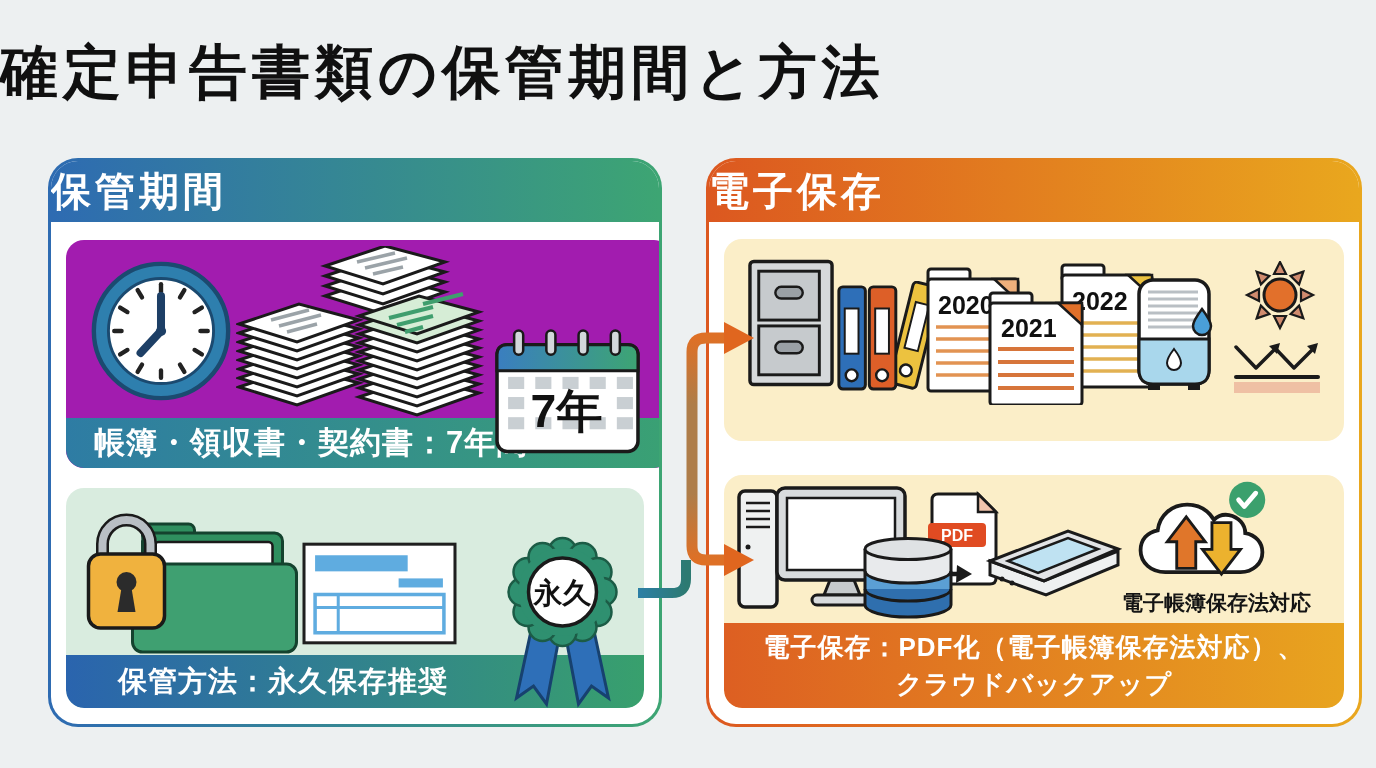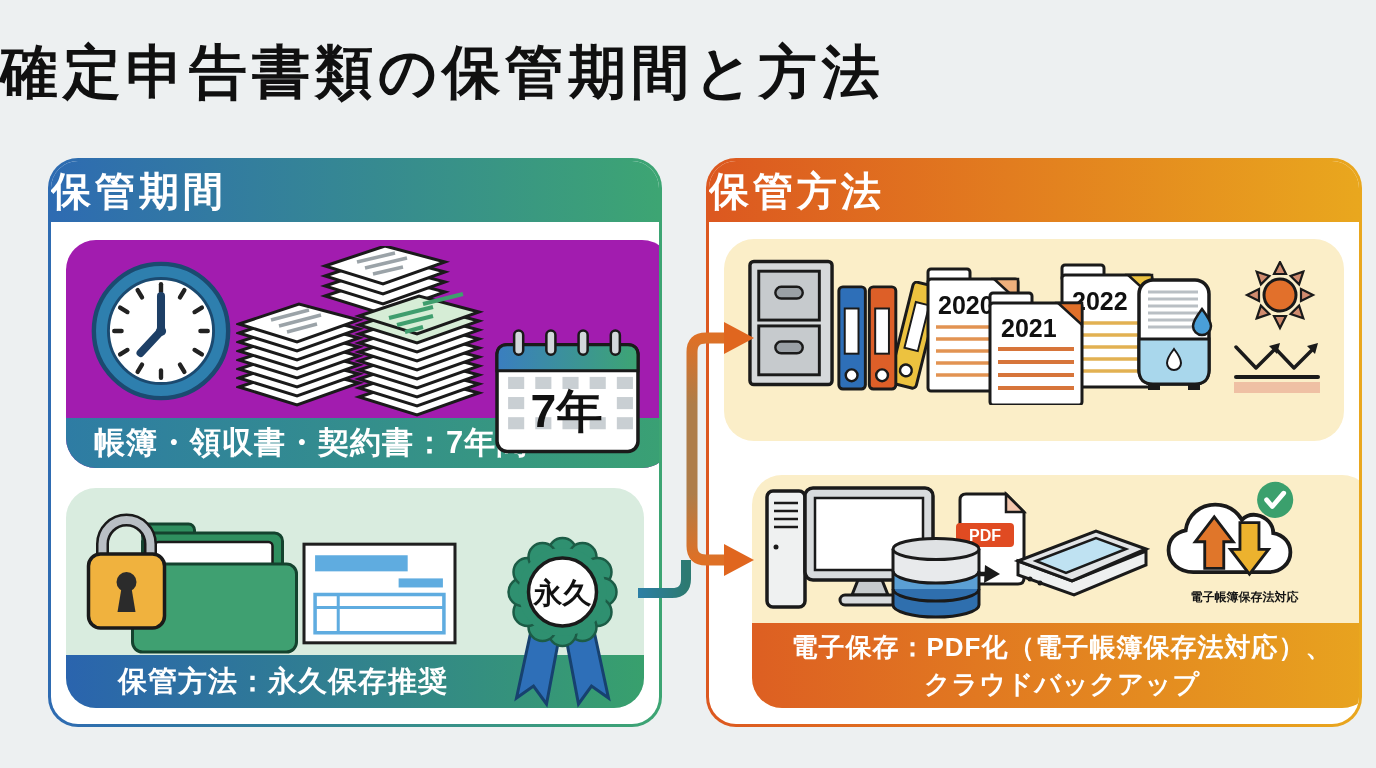--- a/index.html
+++ b/index.html
@@ -17,42 +17,42 @@
   .panel-left{left:48px;width:614px;background:linear-gradient(90deg,#2e6bb2,#3da573);}
   .panel-right{left:706px;width:656px;background:linear-gradient(90deg,#dc5820,#e9a71e);}
   .panel-inner{position:relative;width:100%;height:100%;background:#ffffff;border-radius:27px;overflow:hidden;}
   .panel-header{
     height:61px;display:flex;align-items:center;
     color:#ffffff;font-size:40px;font-weight:800;letter-spacing:4px;
   }
   .panel-left .panel-header{background:linear-gradient(90deg,#2e6bb2,#3da573);}
   .panel-right .panel-header{background:linear-gradient(90deg,#dc5820,#e9a71e);}
   
-  .card{position:absolute;border-radius:30px;overflow:hidden;}
+  .card{position:absolute;border-radius:18px;overflow:hidden;}
   .card-l1{left:15px;top:79px;width:606px;height:228px;background:#a21caf;}
   .card-l2{left:15px;top:327px;width:578px;height:220px;background:#d9ecdf;}
   .card-r1{left:15px;top:78px;width:620px;height:202px;background:#fbeec8;}
-  .card-r2{left:15px;top:314px;width:620px;height:233px;background:#fbeec8;margin-left:28px;}
+  .card-r2{left:15px;top:314px;width:620px;height:233px;background:#fbeec8;}
   .caption{
     position:absolute;left:0;right:0;bottom:0;z-index:1;
     display:flex;align-items:center;color:#fff;font-weight:800;
     border-radius:0 0 18px 18px;letter-spacing:1px;
   }
   .cap-l1{height:50px;background:linear-gradient(90deg,#2e7ca4,#3aa173);font-size:31px;padding-left:28px;}
   .cap-l2{height:53px;background:linear-gradient(90deg,#2a64ae,#38a06d);font-size:29px;padding-left:52px;}
   .cap-r1{height:50px;background:linear-gradient(90deg,#dd5f22,#e8a41f);font-size:26px;padding-left:22px;}
   .cap-r2{height:85px;background:linear-gradient(90deg,#dd5f22,#e8a41f);font-size:26px;
           flex-direction:column;justify-content:center;line-height:1.42;padding-left:0;text-align:center;}
   .icon{position:absolute;}
   .z3{z-index:3;}
   .z2{z-index:2;}
   svg text{font-family:"Liberation Sans","DejaVu Sans",sans-serif;}
   .cloud-note{
     position:absolute;left:385px;top:114px;width:215px;text-align:center;
-    font-size:12px;font-weight:800;color:#141414;
+    font-size:21px;font-weight:800;color:#141414;
   }
   .connector{position:absolute;left:628px;top:298px;width:135px;height:330px;z-index:5;pointer-events:none;}
 </style>
 </head>
 <body>
 
 <div class="title">確定申告書類の保管期間と方法</div>
 
 <div class="panel panel-left">
   <div class="panel-inner">
@@ -226,21 +226,21 @@
       <div class="caption cap-l2">
           <span>保管方法：永久保存推奨</span>
         </div>
     </div>
   </div>
 </div>
 
 <div class="panel panel-right">
   <div class="panel-inner">
     <div class="panel-header">
-        <span>保管方法</span>
+        <span>電子保存</span>
       </div>
 
     <div class="card card-r1">
 
       <svg class="icon" style="left:24px;top:20px" width="86" height="128" viewBox="0 0 88 130">
         <rect x="2" y="2" width="84" height="126" rx="4" fill="#d6d9db" stroke="#1a1a1a" stroke-width="3.5"></rect>
         <rect x="11" y="12" width="62" height="50" fill="#c6cacd" stroke="#1a1a1a" stroke-width="3"></rect>
         <rect x="11" y="68" width="62" height="50" fill="#c6cacd" stroke="#1a1a1a" stroke-width="3"></rect>
         <rect x="28" y="28" width="28" height="12" rx="6" fill="#9aa0a5" stroke="#1a1a1a" stroke-width="2.5"></rect>
         <rect x="28" y="84" width="28" height="12" rx="6" fill="#9aa0a5" stroke="#1a1a1a" stroke-width="2.5"></rect>

